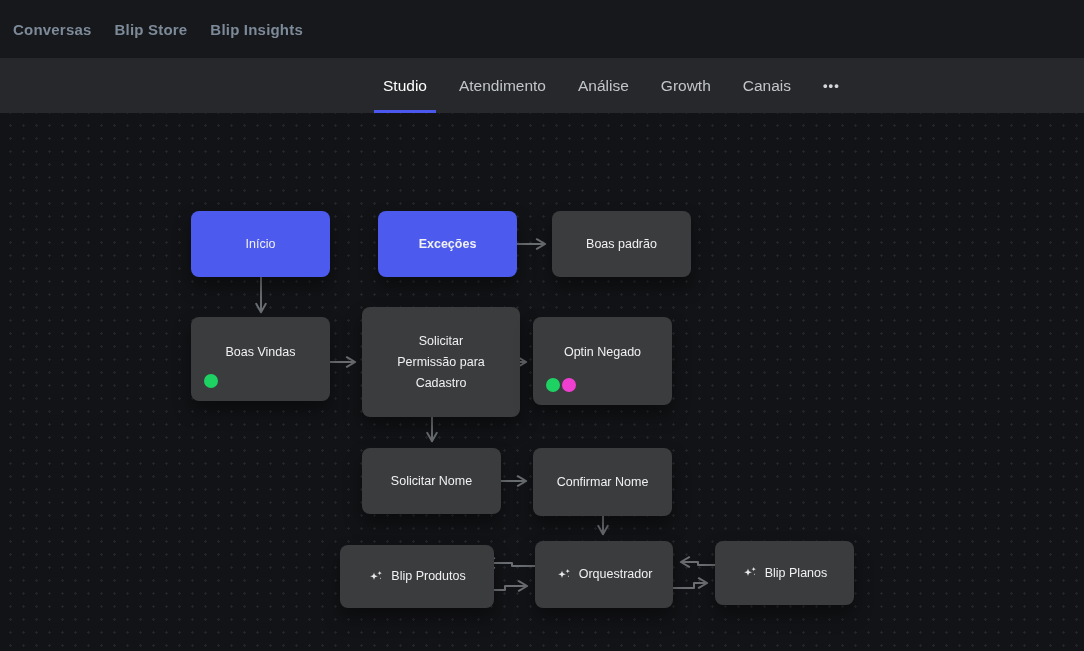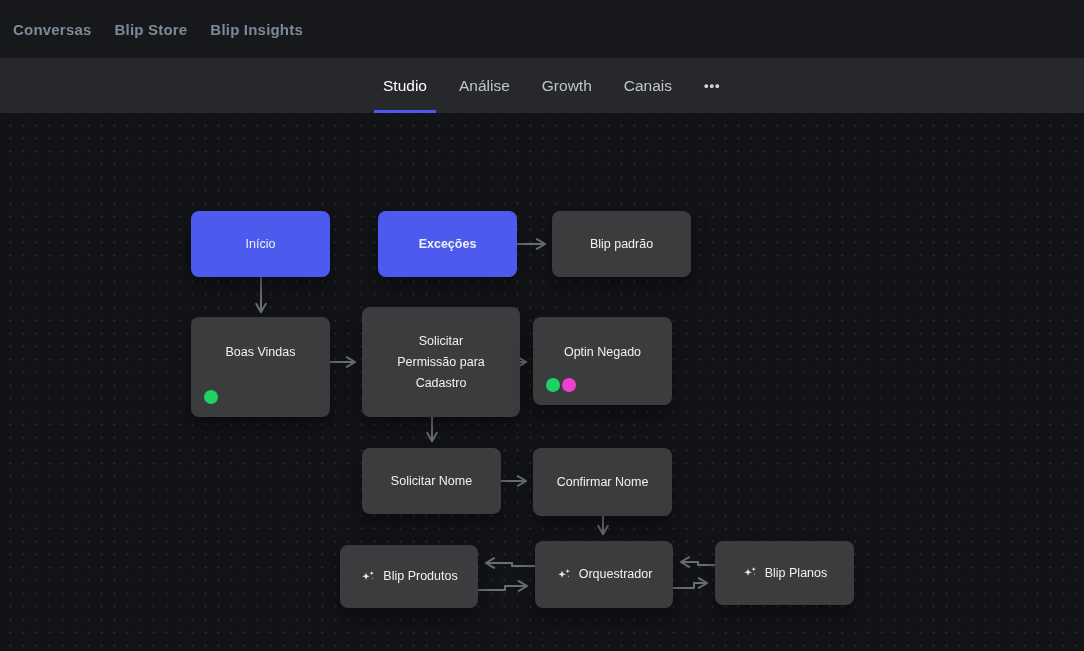--- a/index.html
+++ b/index.html
@@ -145,20 +145,21 @@
   <nav class="topnav" id="topnav">
       <span class="nav-item">Conversas</span>
       <span class="nav-item">Blip Store</span>
       <span class="nav-item">Blip Insights</span>
     </nav>
 </div>
 
 <div class="tabbar">
   <div class="tabs" id="tabs">
       <div class="tab active">Studio</div>
+      <div class="tab">Atendimento</div>
       <div class="tab">Análise</div>
       <div class="tab">Growth</div>
       <div class="tab">Canais</div>
       <div class="tab overflow">•••</div>
     </div>
 </div>
 
 <div class="canvas" id="canvas">
   <svg id="edges" width="1084" height="538">
     <defs>
@@ -184,24 +185,24 @@
           <span>Início</span>
         </div>
       </div>
       <div class="node" style="left: 378px; top: 98px; width: 139px; height: 66px; background: rgb(76, 91, 238); font-weight: bold;">
         <div class="label-row">
           <span>Exceções</span>
         </div>
       </div>
       <div class="node" style="left: 552px; top: 98px; width: 139px; height: 66px; background: rgb(59, 60, 62);">
         <div class="label-row">
-          <span>Blip padrão</span>
-        </div>
-      </div>
-      <div class="node with-dots" style="left: 191px; top: 204px; width: 139px; height: 100px; background: rgb(59, 60, 62);">
+          <span>Boas padrão</span>
+        </div>
+      </div>
+      <div class="node with-dots" style="left: 191px; top: 204px; width: 139px; height: 84px; background: rgb(59, 60, 62);">
         <div class="label-row">
           <span>Boas Vindas</span>
         </div>
         <div class="dots">
           <span class="dot" style="background: rgb(29, 210, 99);"></span>
         </div>
       </div>
       <div class="node" style="left: 362px; top: 194px; width: 158px; height: 110px; background: rgb(59, 60, 62);">
         <div class="label-row">
           <span>Solicitar<br>Permissão para<br>Cadastro</span>
@@ -219,21 +220,21 @@
       <div class="node" style="left: 362px; top: 335px; width: 139px; height: 66px; background: rgb(59, 60, 62);">
         <div class="label-row">
           <span>Solicitar Nome</span>
         </div>
       </div>
       <div class="node" style="left: 533px; top: 335px; width: 139px; height: 68px; background: rgb(59, 60, 62);">
         <div class="label-row">
           <span>Confirmar Nome</span>
         </div>
       </div>
-      <div class="node" style="left: 340px; top: 432px; width: 138px; height: 63px; background: rgb(59, 60, 62);">
+      <div class="node" style="left: 340px; top: 432px; width: 154px; height: 63px; background: rgb(59, 60, 62);">
         <div class="label-row">
           <svg width="16" height="16" viewBox="0 0 20 20" class="ai-icon">
             <path d="M7.5 4.5 C8.1 7.7 9 8.6 12.4 9.2 C9 9.8 8.1 10.7 7.5 13.9 C6.9 10.7 6 9.8 2.6 9.2 C6 8.6 6.9 7.7 7.5 4.5 Z M14.6 2.6 C14.9 4.3 15.5 4.9 17.3 5.2 C15.5 5.5 14.9 6.1 14.6 7.8 C14.3 6.1 13.7 5.5 11.9 5.2 C13.7 4.9 14.3 4.3 14.6 2.6 Z M15.6 10.2 C15.75 11.1 16.1 11.4 17 11.55 C16.1 11.7 15.75 12 15.6 12.9 C15.45 12 15.1 11.7 14.2 11.55 C15.1 11.4 15.45 11.1 15.6 10.2 Z" fill="#e8e9eb"></path>
           </svg>
           <span>Blip Produtos</span>
         </div>
       </div>
       <div class="node" style="left: 535px; top: 428px; width: 138px; height: 67px; background: rgb(59, 60, 62);">
         <div class="label-row">
           <svg width="16" height="16" viewBox="0 0 20 20" class="ai-icon">

